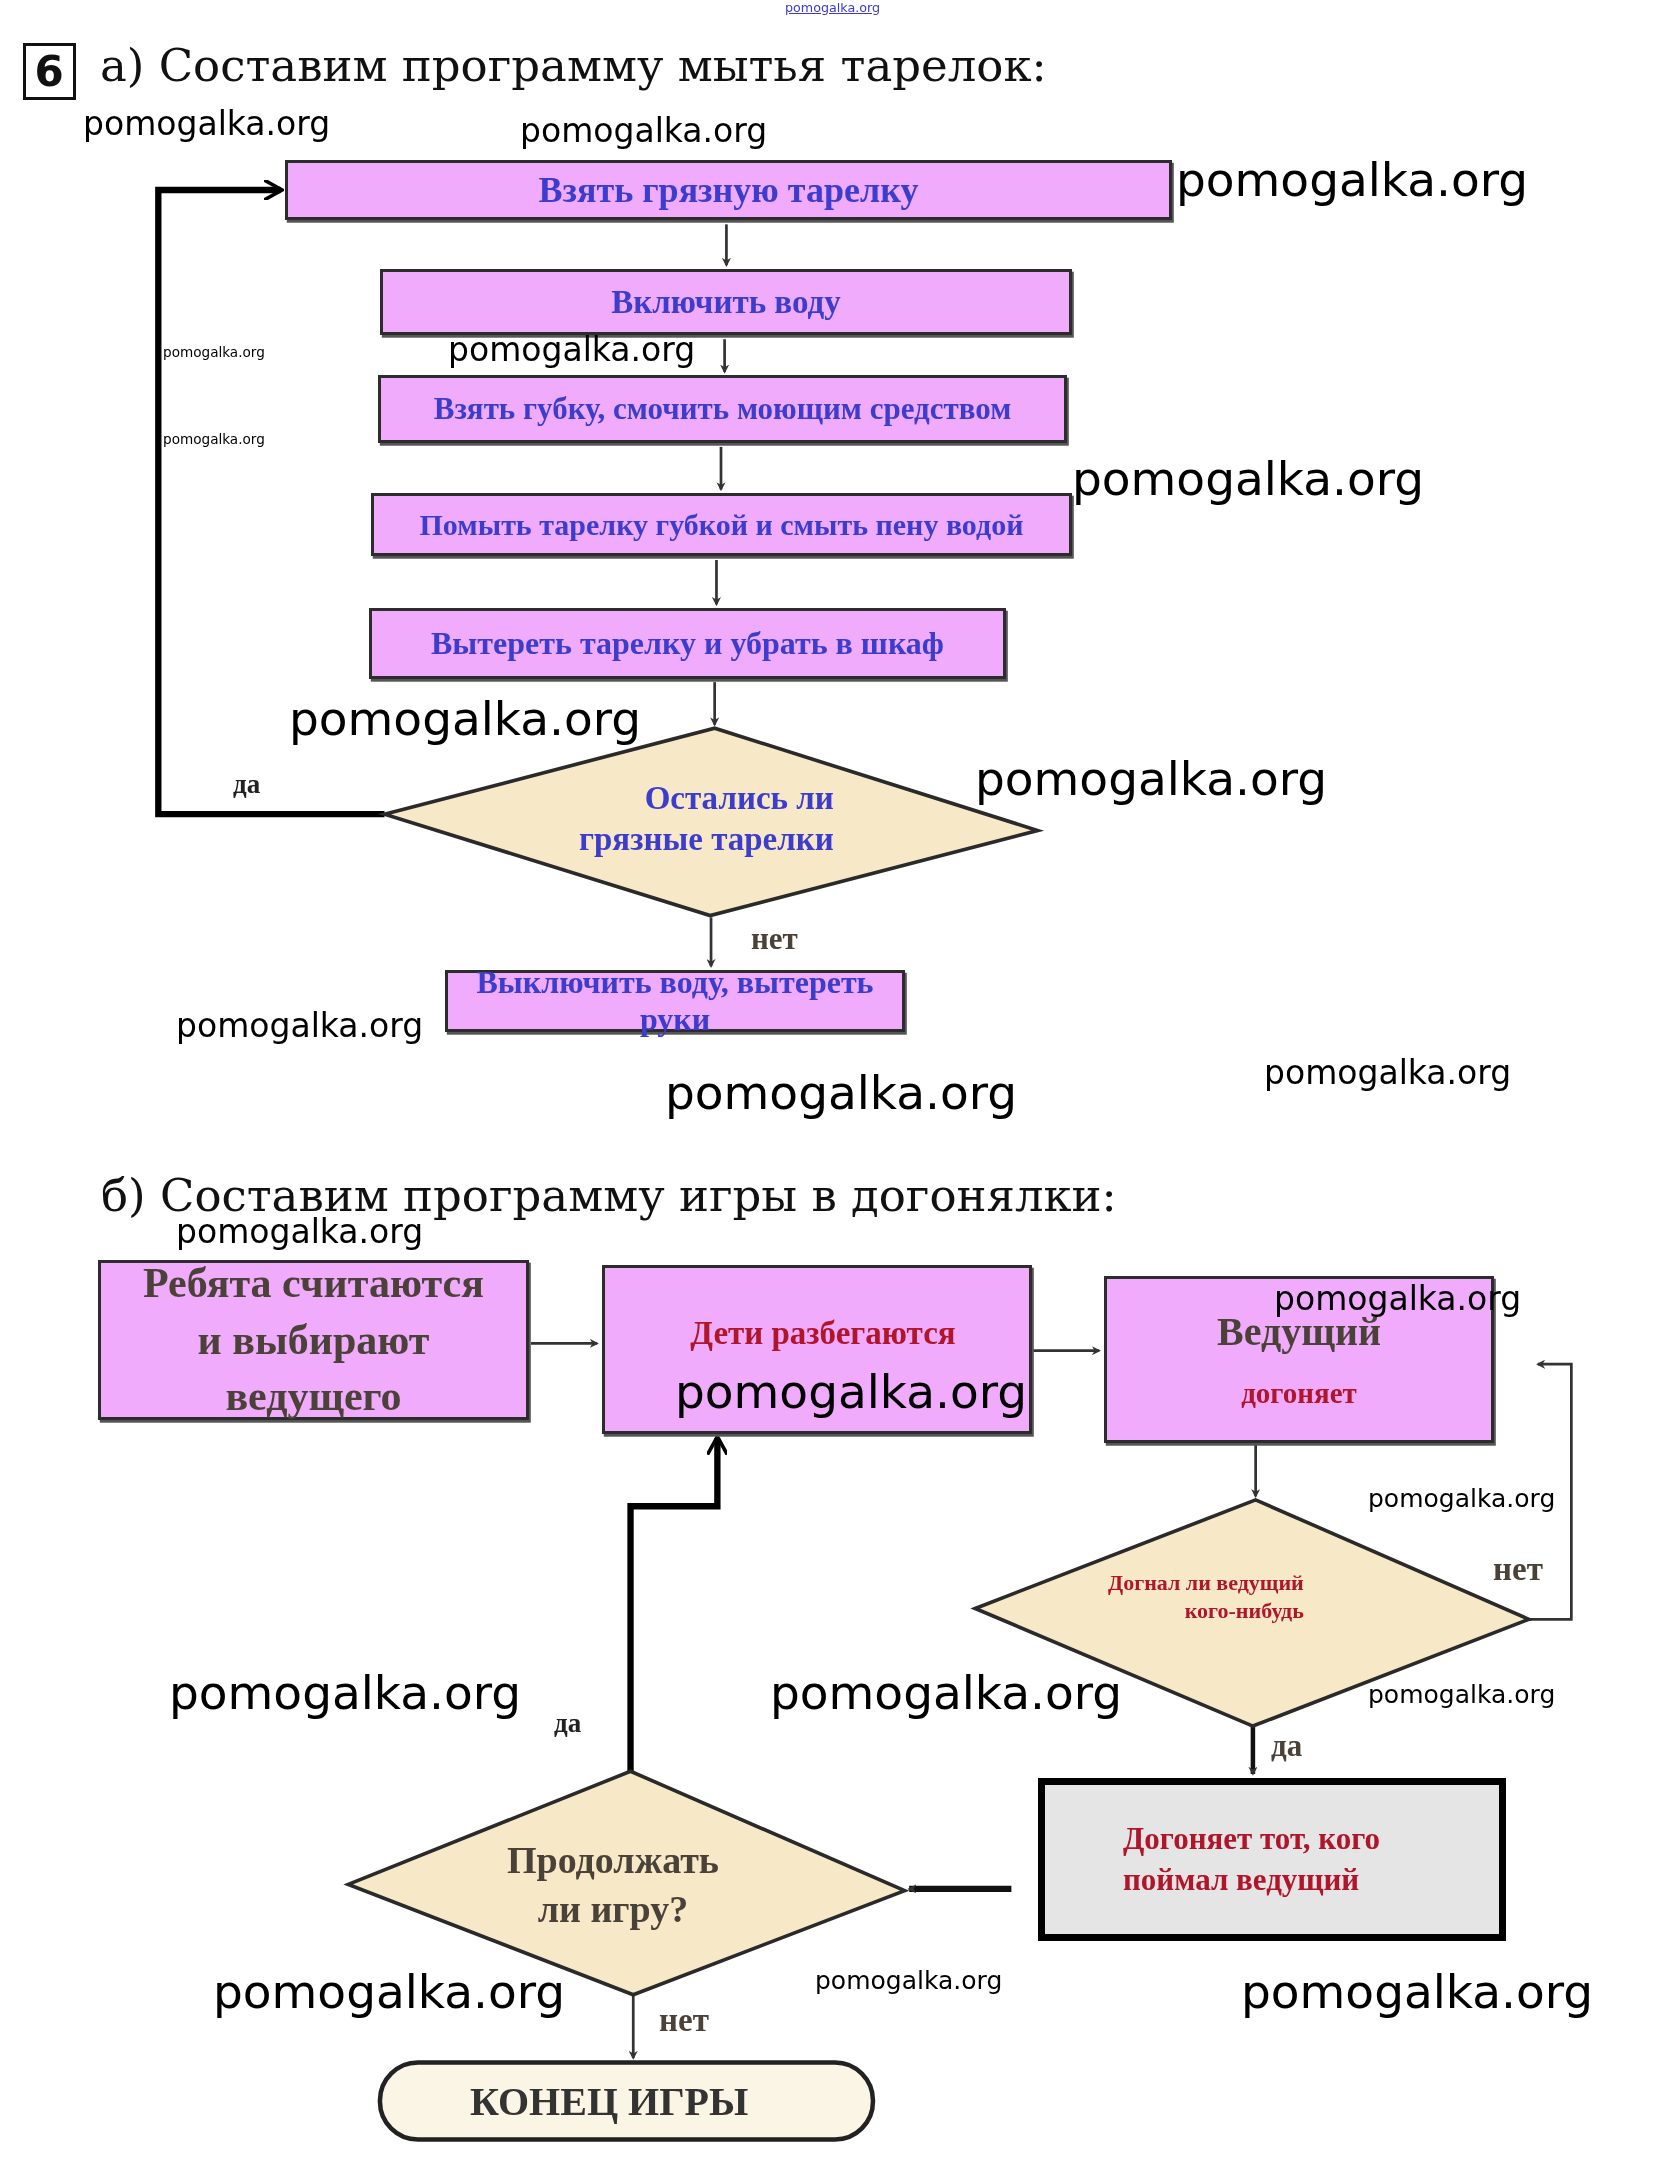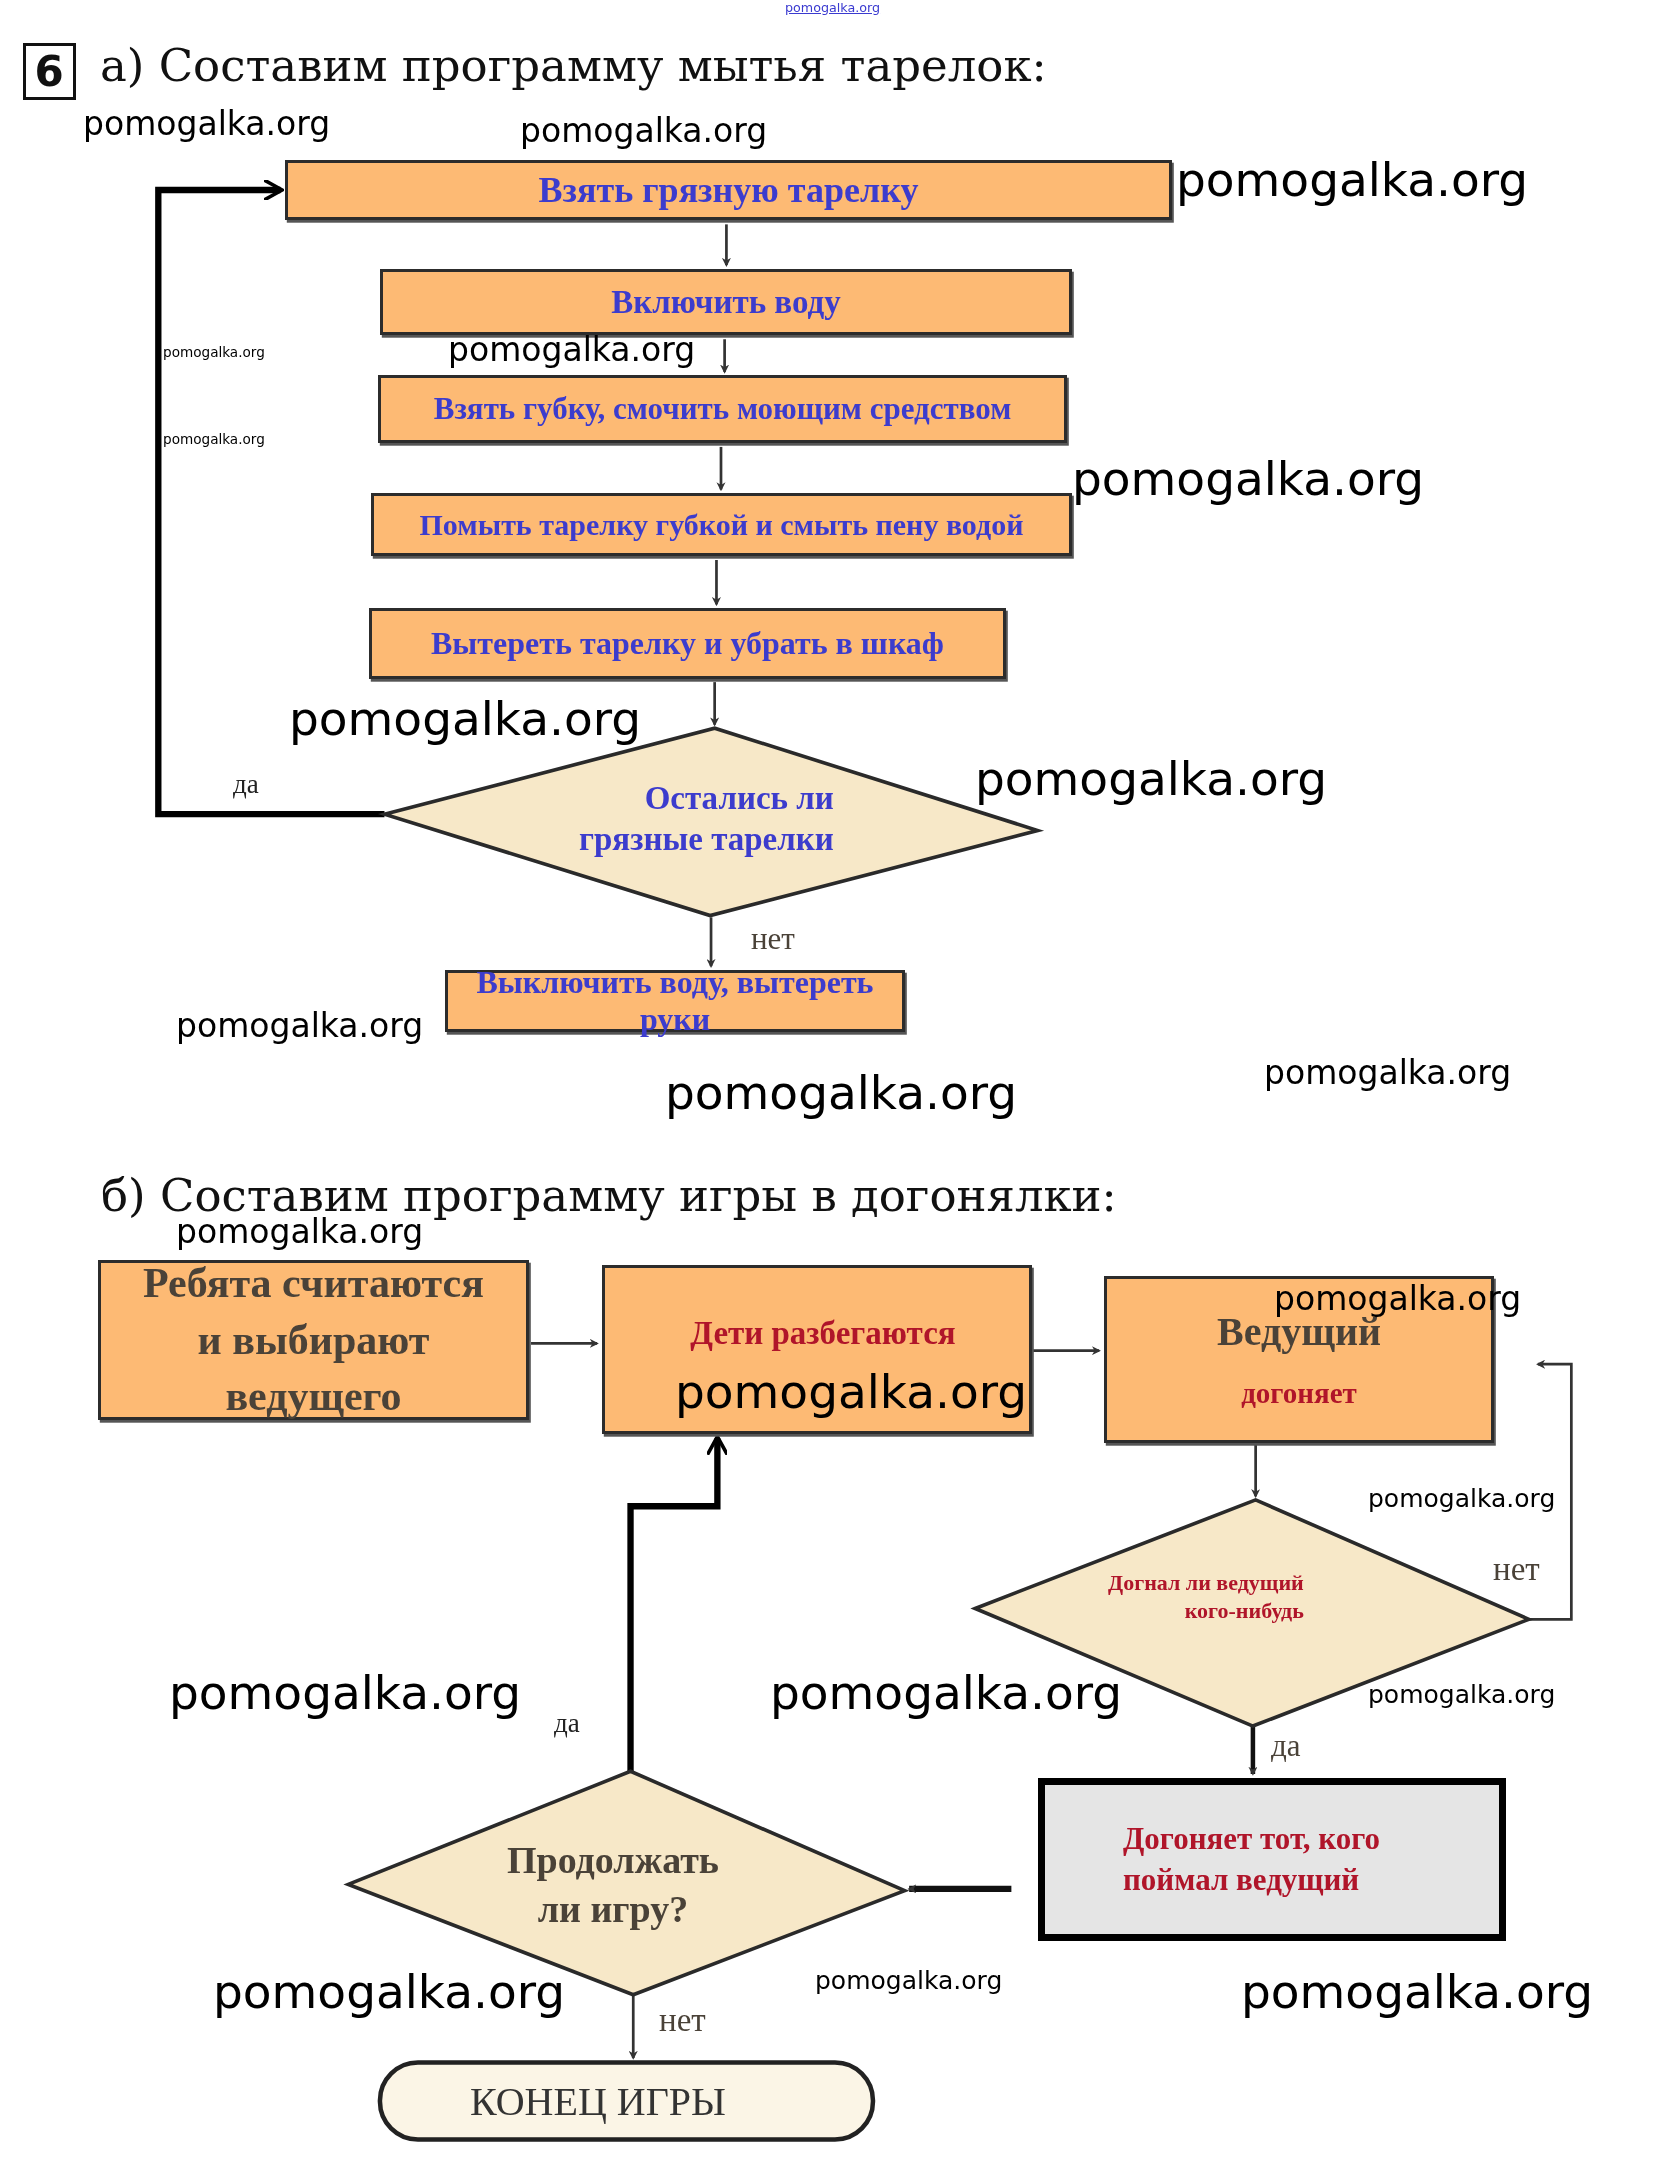--- a/index.html
+++ b/index.html
@@ -5,25 +5,25 @@
   html, body { margin:0; padding:0; background:#ffffff; }
   body { width:1679px; height:2182px; position:relative; overflow:hidden; font-family:"DejaVu Serif", serif; }
   .wm { position:absolute; font-family:"DejaVu Sans", sans-serif; color:#000; white-space:nowrap; line-height:1; }
   .wm-xl { font-size:47px; }
   .wm-l { font-size:33px; }
   .wm-m { font-size:25px; }
   .wm-s { font-size:13.6px; }
   .wm-top { font-size:12.7px; color:#3a3ad0; text-decoration:underline; }
   .heading { position:absolute; font-family:"DejaVu Serif", serif; font-size:45px; color:#111; white-space:nowrap; line-height:1; }
   .num-box { position:absolute; border:3.6px solid #111; font-family:"DejaVu Sans", sans-serif; font-weight:bold; font-size:42px; text-align:center; line-height:51px; color:#111; }
-  .pbox { position:absolute; box-sizing:border-box; border:3.6px solid #2c2c2c; background:#fdba74; display:flex; align-items:center; justify-content:center; text-align:center; font-family:"Liberation Serif", serif; font-weight:bold; box-shadow: 1.8px 2.7px 0 #555; }
+  .pbox { position:absolute; box-sizing:border-box; border:3.6px solid #2c2c2c; background:#f0abfc; display:flex; align-items:center; justify-content:center; text-align:center; font-family:"Liberation Serif", serif; font-weight:bold; box-shadow: 1.8px 2.7px 0 #555; }
   .blue { color:#3c3ccd; }
   .red { color:#b0152a; }
   .gray { color:#4a4238; }
-  .lbl { position:absolute; font-family:"Liberation Serif", serif; font-weight:normal; white-space:nowrap; line-height:1; }
+  .lbl { position:absolute; font-family:"Liberation Serif", serif; font-weight:bold; white-space:nowrap; line-height:1; }
   svg.lines { position:absolute; left:0; top:0; }
   .dtext { position:absolute; font-family:"Liberation Serif", serif; font-weight:bold; text-align:right; line-height:1.25; white-space:nowrap; }
 </style>
 </head>
 <body>
 
 <svg class="lines" width="1679" height="2182" viewBox="0 0 1856 2412">
   <defs>
     <marker id="arr" markerWidth="10" markerHeight="10" refX="8" refY="5" orient="auto" markerUnits="userSpaceOnUse">
       <path d="M0,0 L10,5 L0,10 L3,5 Z" fill="#333"></path>

